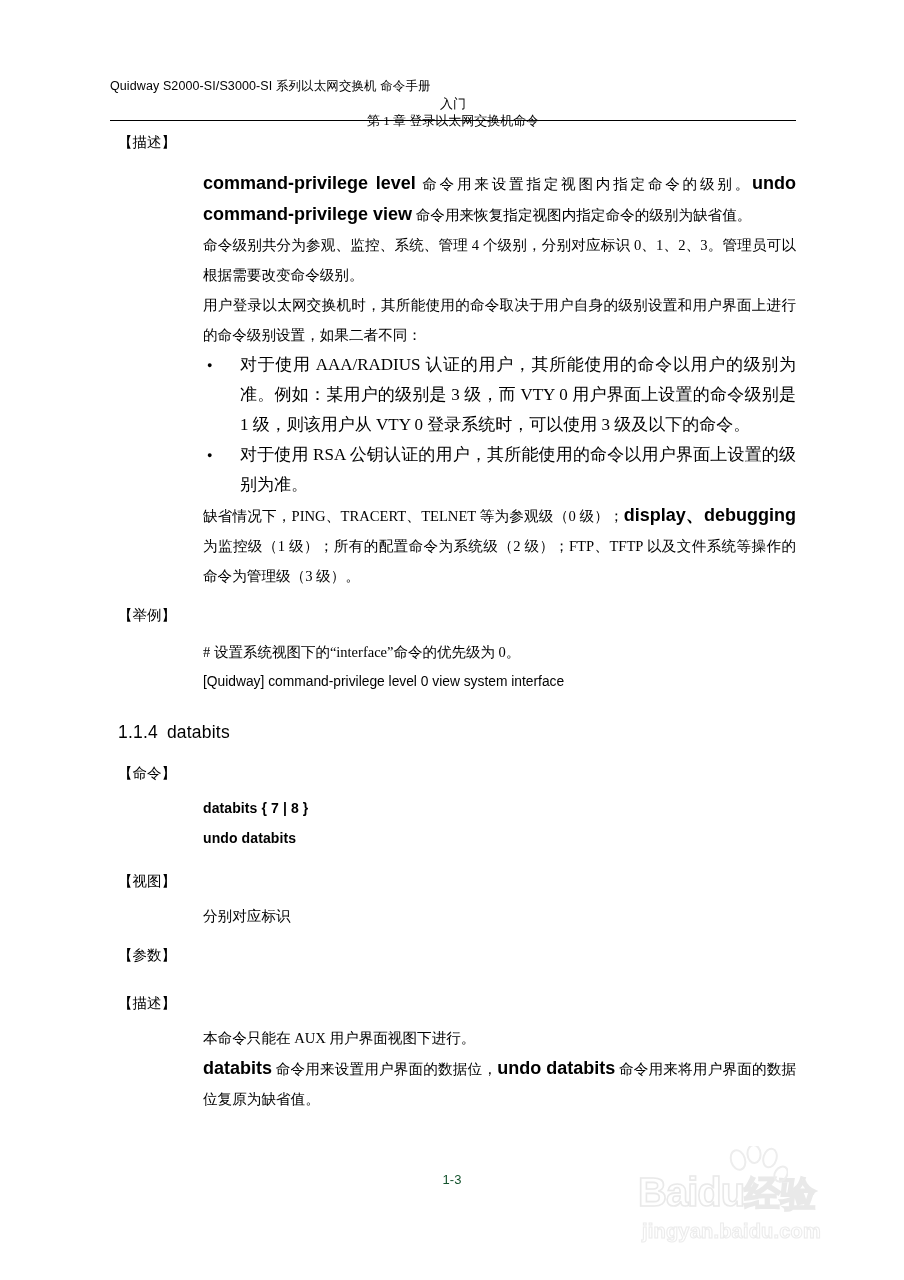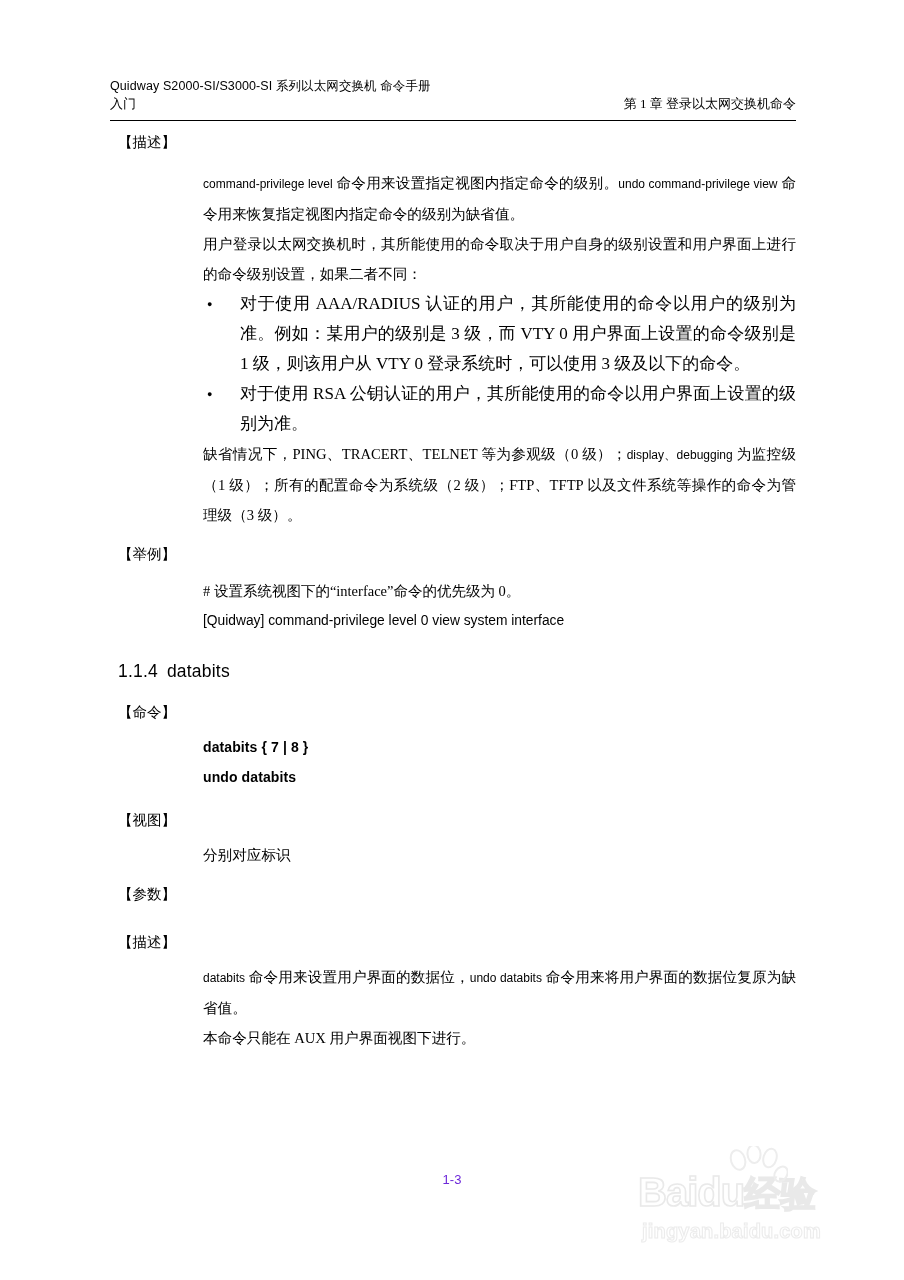--- a/index.html
+++ b/index.html
@@ -38,20 +38,21 @@
     letter-spacing: 0.1px;
     white-space: nowrap;
   }
   .header-line2 {
     display: flex;
     justify-content: space-between;
     align-items: center;
     font-size: 12.5px;
     line-height: 17px;
     white-space: nowrap;
+    flex-direction: column;
   }
   .header-left-2 {
     font-family: "Liberation Serif", "DejaVu Serif", serif;
     font-size: 13px;
   }
   .header-right-2 {
     font-family: Liberation Serif, serif;
     font-size: 13px;
   }
   .header-rule {
@@ -87,22 +88,22 @@
 
   .para {
     font-size: 14.6px;
     line-height: 30px;
     text-align: justify;
     text-justify: inter-ideograph;
     font-family: "Liberation Serif", "DejaVu Serif", serif;
   }
   .bold {
     font-family: "Liberation Sans", "DejaVu Sans", sans-serif;
-    font-weight: normal;
-    font-size: 12px;
+    font-weight: bold;
+    font-size: 18px;
   }
 
   ul.bullets {
     list-style: none;
     margin: 0;
     padding: 0;
   }
   ul.bullets > li {
     position: relative;
     padding-left: 37px;
@@ -167,21 +168,21 @@
 
   
   .footer-page {
     position: absolute;
     left: 0;
     top: 1172px;
     width: 904px;
     text-align: center;
     font-family: "Liberation Sans", "DejaVu Sans", sans-serif;
     font-size: 13px;
-    color: #6d28d9;
+    color: #14532d;
   }
 
   
   .watermark {
     position: absolute;
     left: 638px;
     top: 1152px;
     width: 250px;
     height: 106px;
     pointer-events: none;
@@ -243,20 +244,21 @@
   <div class="content">
 
     <div class="label">【描述】</div>
     <div class="sp-16"></div>
 
     <div class="block">
       <div class="para">
         <span class="bold">command-privilege  level</span><span> 命令用来设置指定视图内指定命令的级别。</span><span class="bold">undo command-privilege view</span><span> 命令用来恢复指定视图内指定命令的级别为缺省值。</span>
       </div>
 
+      <div class="para">命令级别共分为参观、监控、系统、管理 4 个级别，分别对应标识 0、1、2、3。管理员可以根据需要改变命令级别。</div>
 
       <div class="para">用户登录以太网交换机时，其所能使用的命令取决于用户自身的级别设置和用户界面上进行的命令级别设置，如果二者不同：</div>
 
       <ul class="bullets">
         <li>对于使用 AAA/RADIUS 认证的用户，其所能使用的命令以用户的级别为准。例如：某用户的级别是 3 级，而 VTY 0 用户界面上设置的命令级别是 1 级，则该用户从 VTY 0 登录系统时，可以使用 3 级及以下的命令。</li>
         <li>对于使用 RSA 公钥认证的用户，其所能使用的命令以用户界面上设置的级别为准。</li>
       </ul>
 
       <div class="para">
         <span>缺省情况下，PING、TRACERT、TELNET 等为参观级（0 级）；</span><span class="bold">display、debugging</span><span> 为监控级（1 级）；所有的配置命令为系统级（2 级）；FTP、TFTP 以及文件系统等操作的命令为管理级（3 级）。</span>
@@ -298,24 +300,24 @@
     <div class="sp-14"></div>
 
     <div class="label">【参数】</div>
     <div class="sp-10"></div>
 
     <div class="sp-18"></div>
 
     <div class="label">【描述】</div>
     <div class="sp-10"></div>
     <div class="block">
+      <div class="para">本命令只能在 AUX 用户界面视图下进行。</div>
       <div class="para">
         <span class="bold">databits</span><span> 命令用来设置用户界面的数据位，</span><span class="bold">undo  databits</span><span> 命令用来将用户界面的数据位复原为缺省值。</span>
       </div>
-      <div class="para">本命令只能在 AUX 用户界面视图下进行。</div>
     </div>
 
   </div>
 
   <div class="footer-page">1-3</div>
 
   <div class="watermark">
     <div class="wm-main"><span>Bai</span><span>du</span><span class="wm-cn">经验</span></div>
     <svg class="wm-paw" viewBox="0 0 62 46">
       <ellipse cx="12" cy="14" rx="7" ry="10" fill="none" stroke="#ededed" stroke-width="2" transform="rotate(-18 12 14)"></ellipse>

